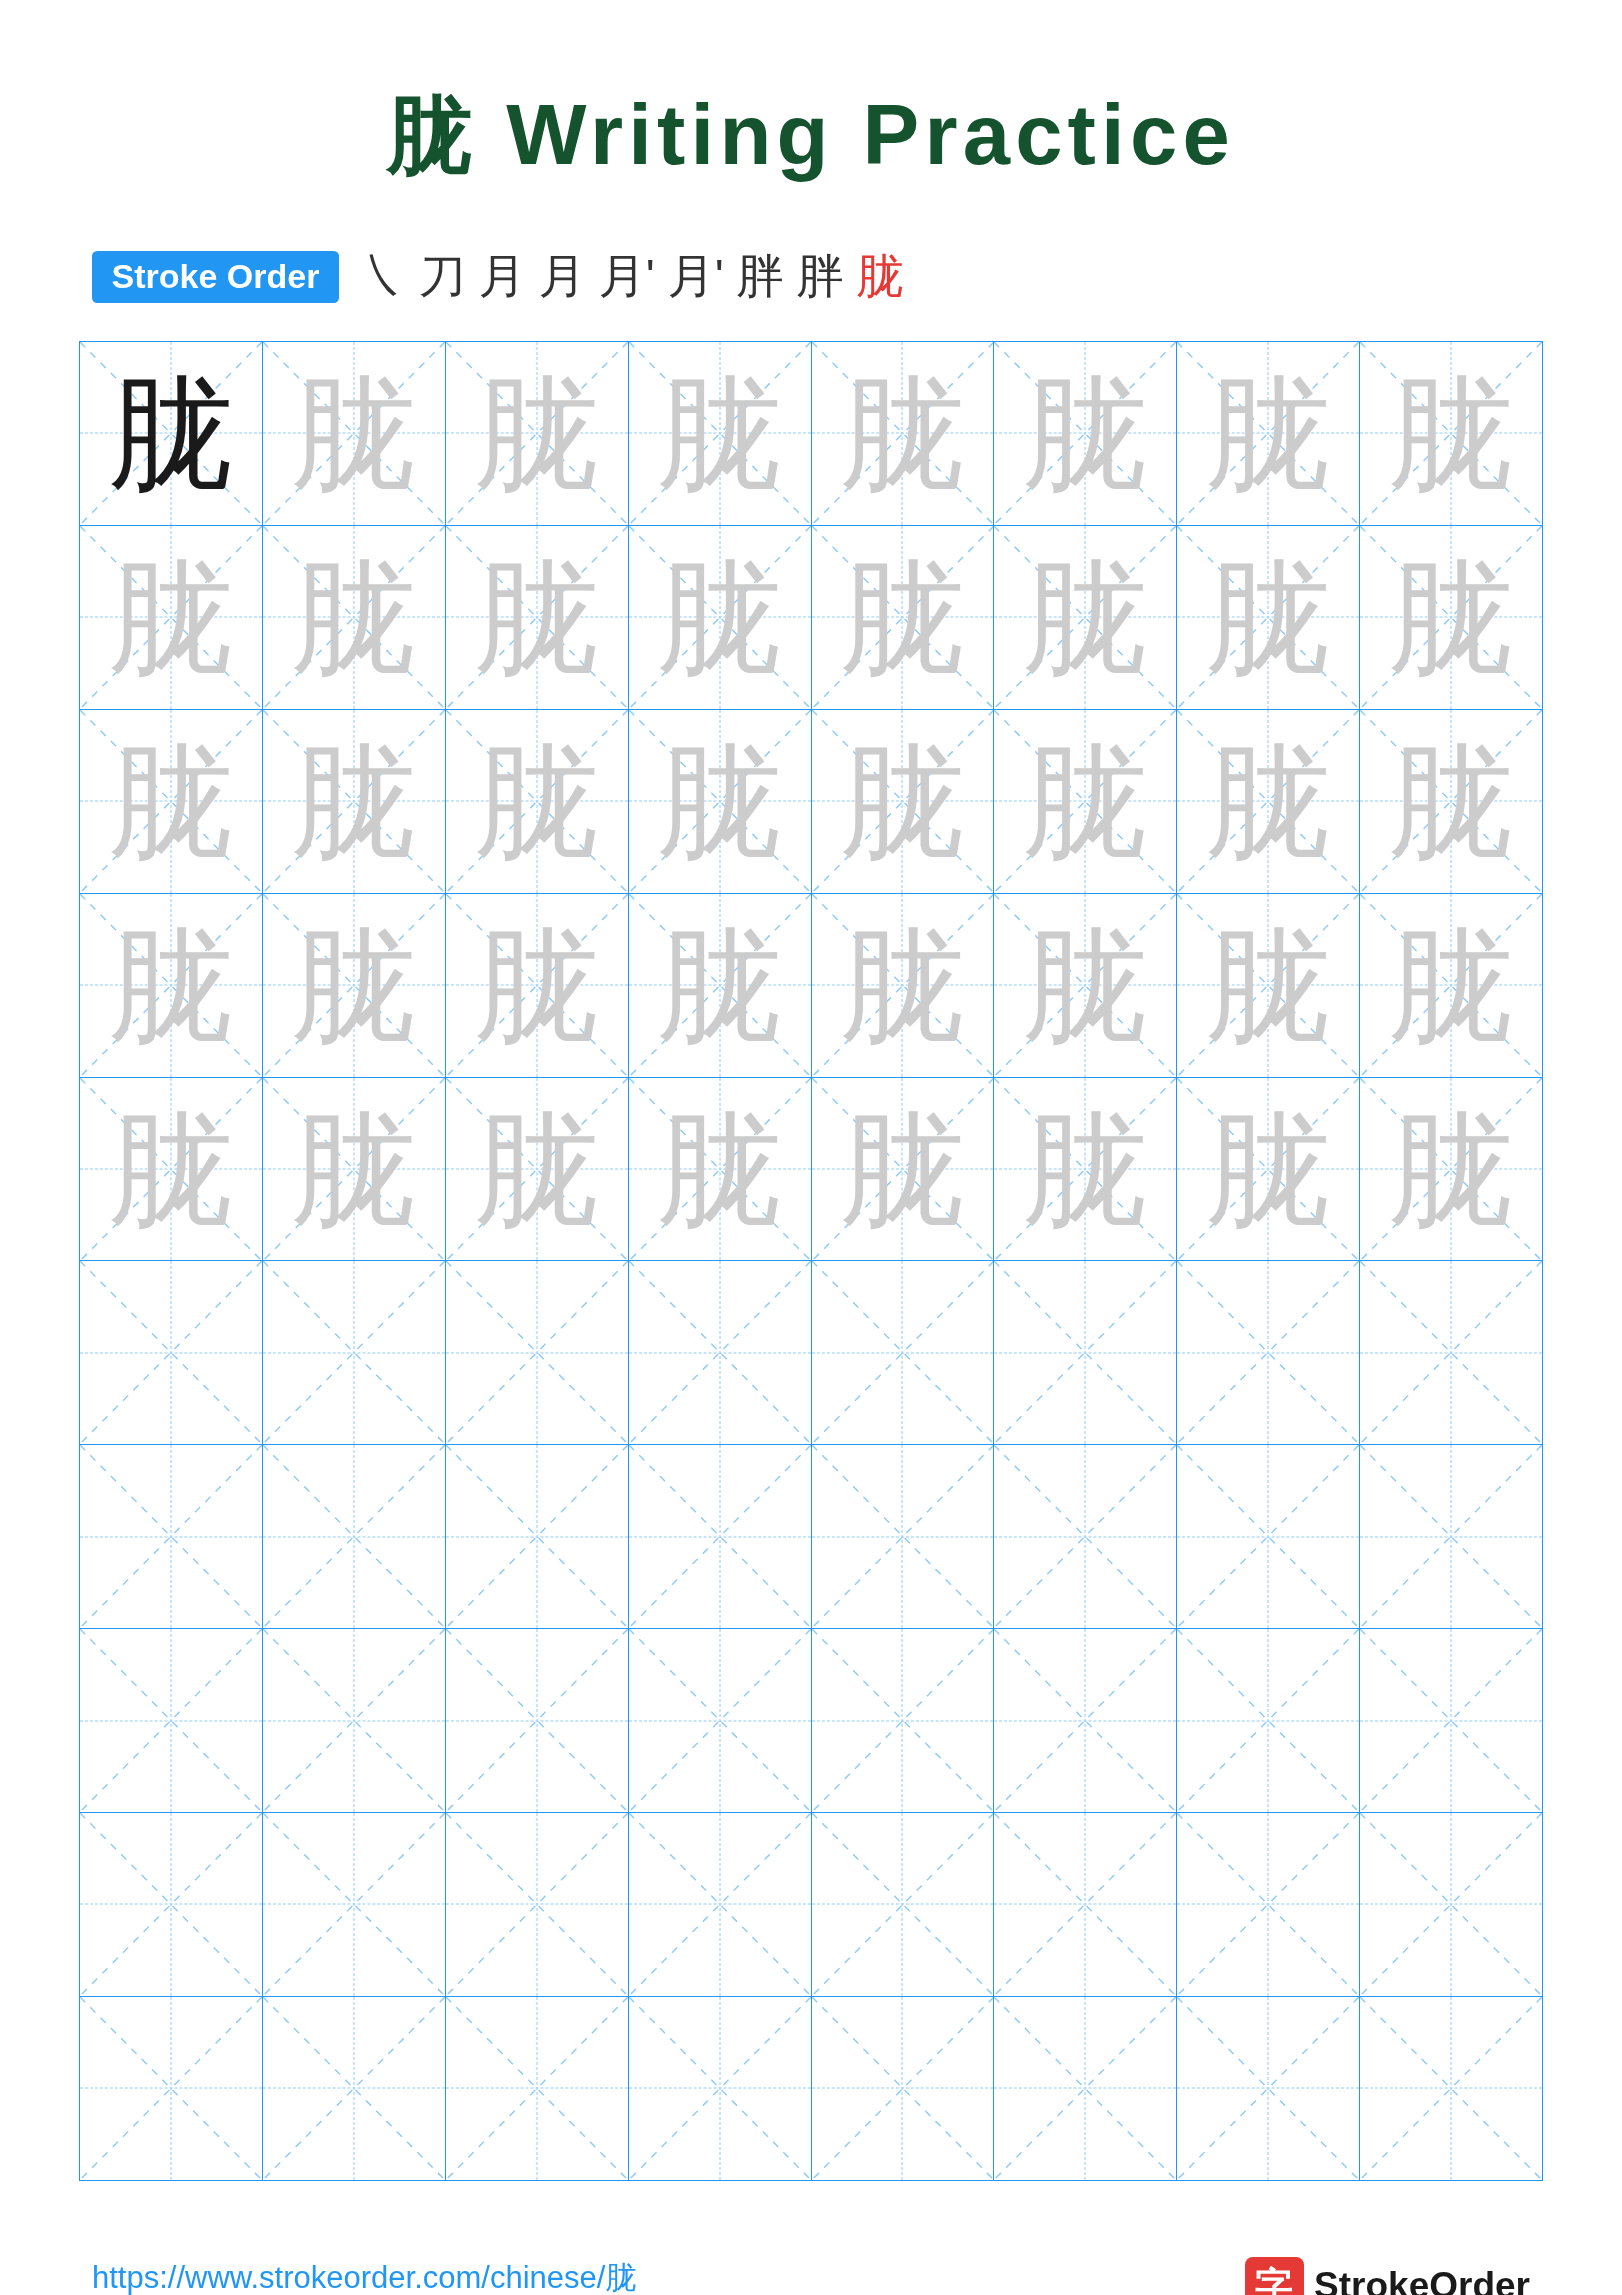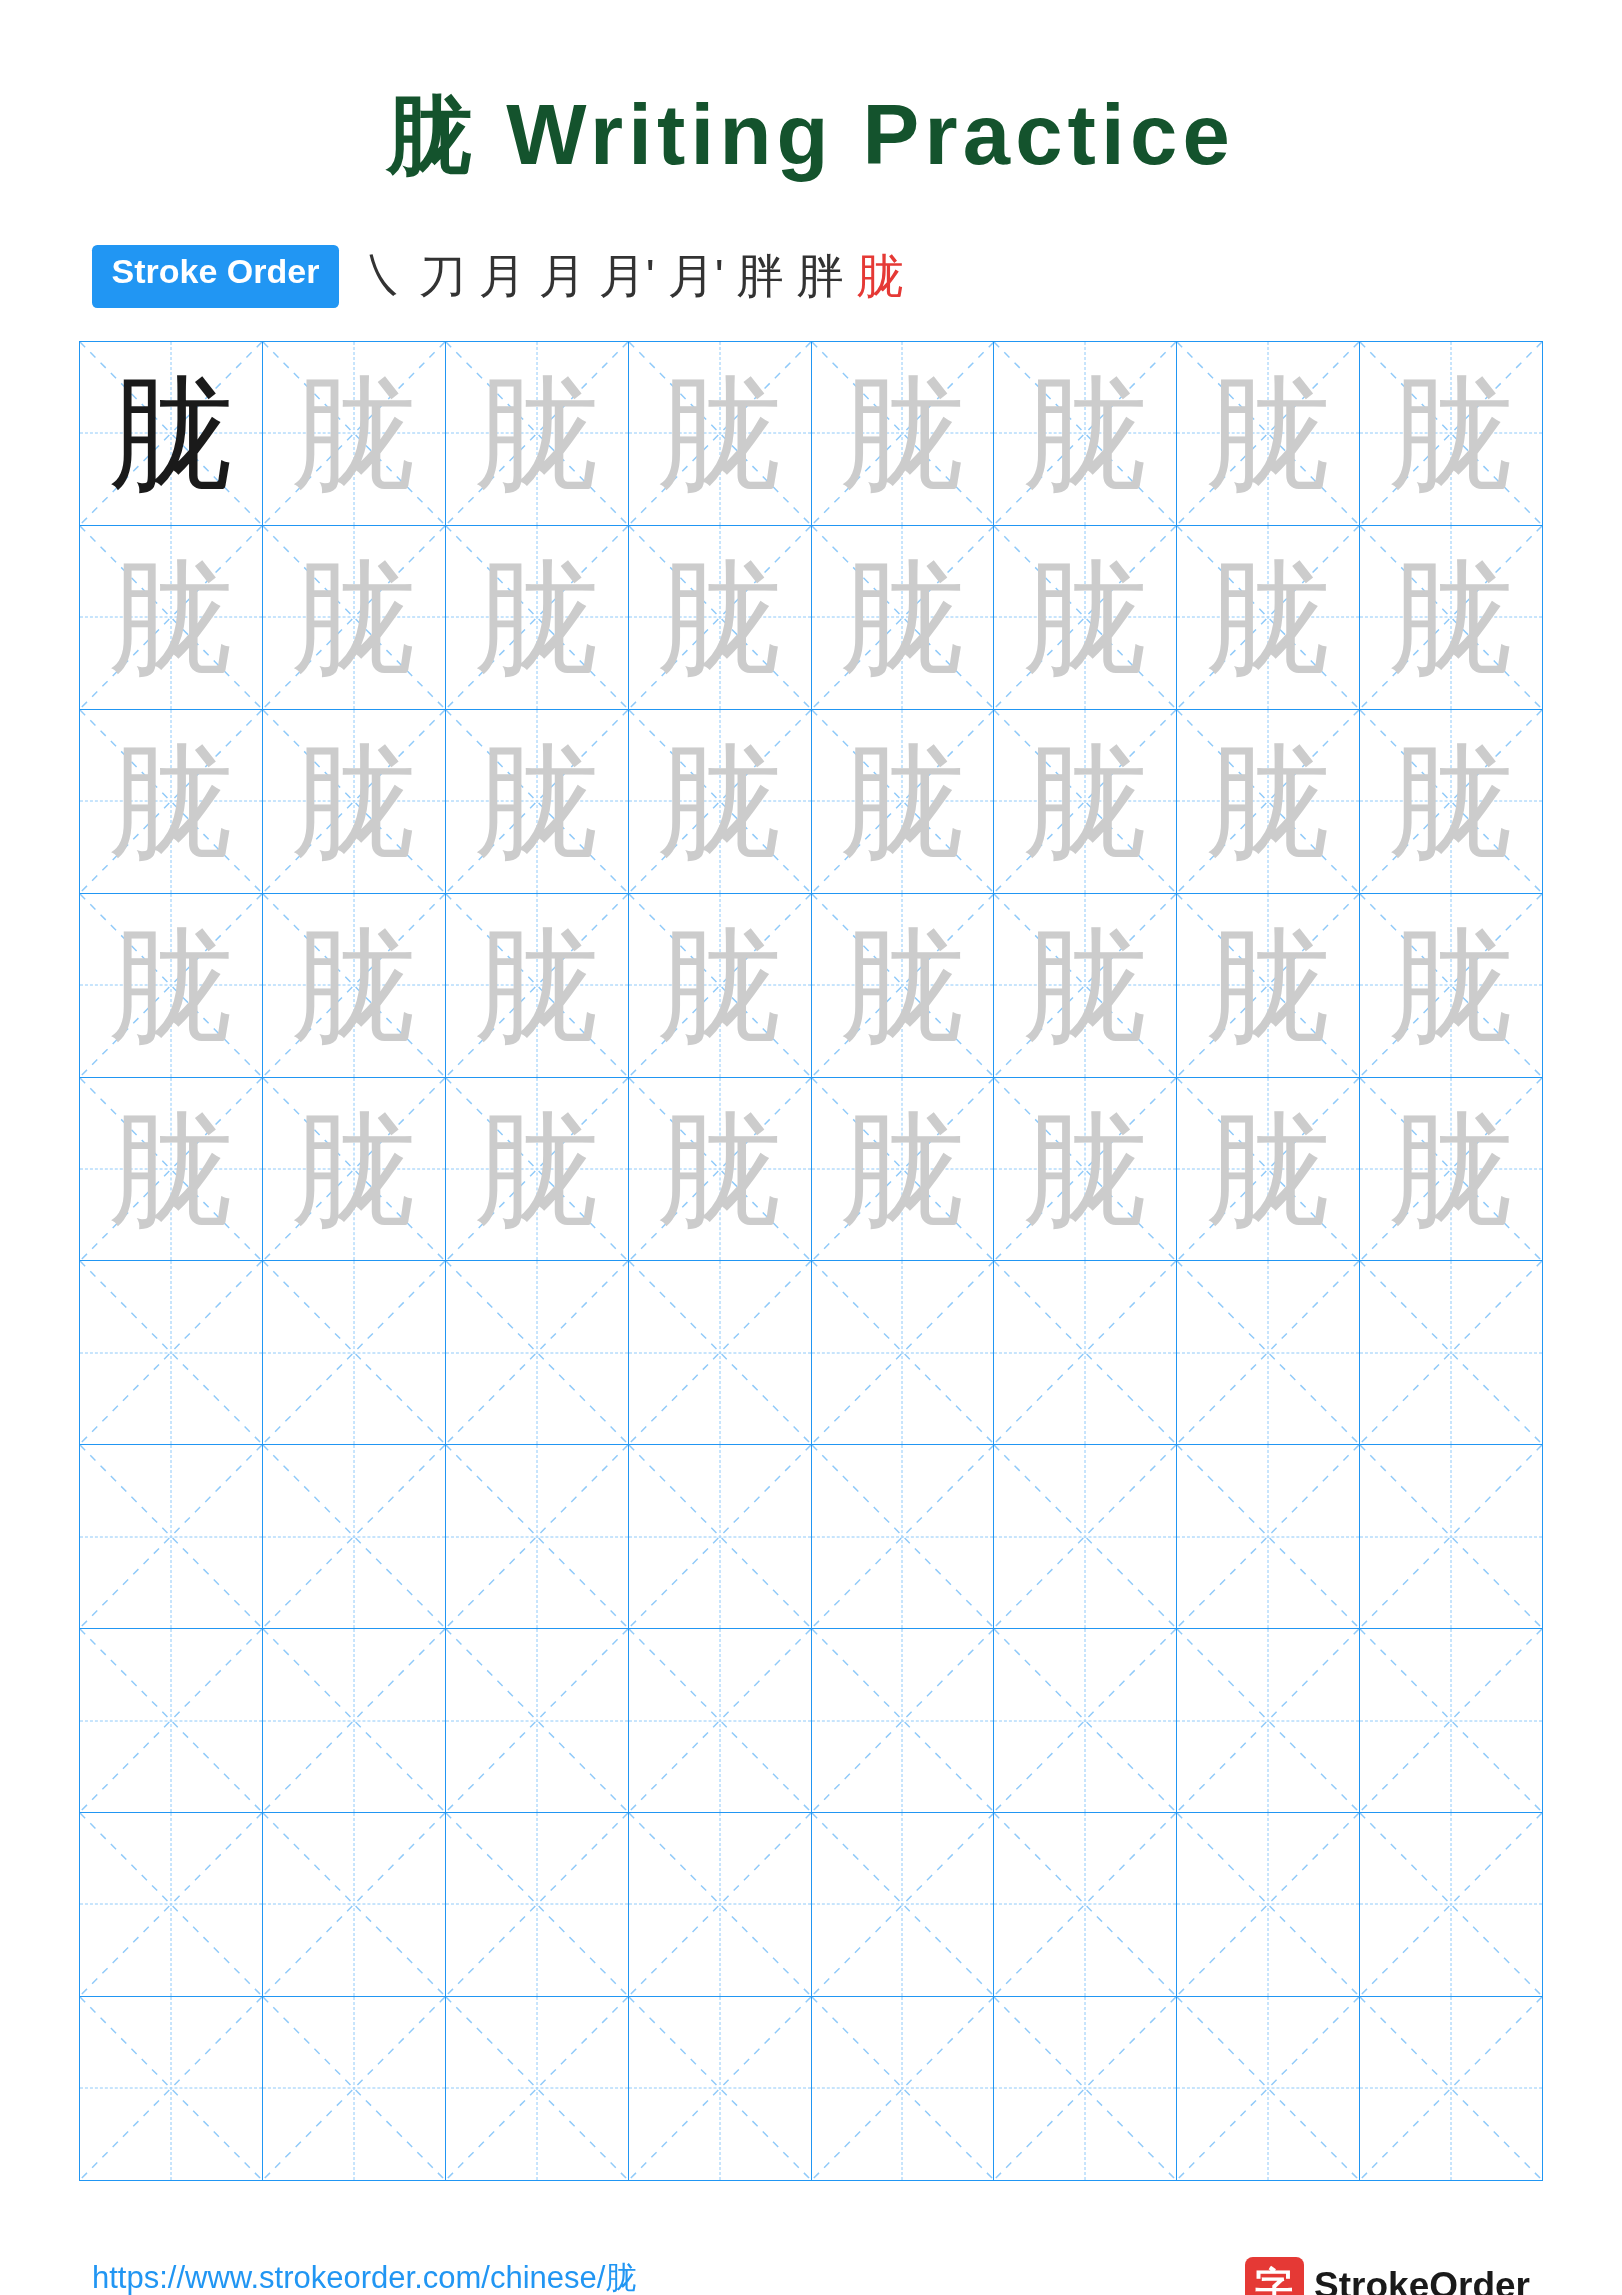--- a/index.html
+++ b/index.html
@@ -27,20 +27,21 @@
       font-weight: bold;
       color: #14532d;
       text-align: center;
       margin-bottom: 52px;
       margin-top: 26px;
       letter-spacing: 5.2px;
     }
 
     .stroke-order-row {
       display: flex;
+      align-items: center;
       width: 100%;
       margin-bottom: 33px;
       padding-left: 13px;
     }
 
     .stroke-order-badge {
       background: #2196F3;
       color: #fff;
       font-size: 34px;
       font-weight: bold;

